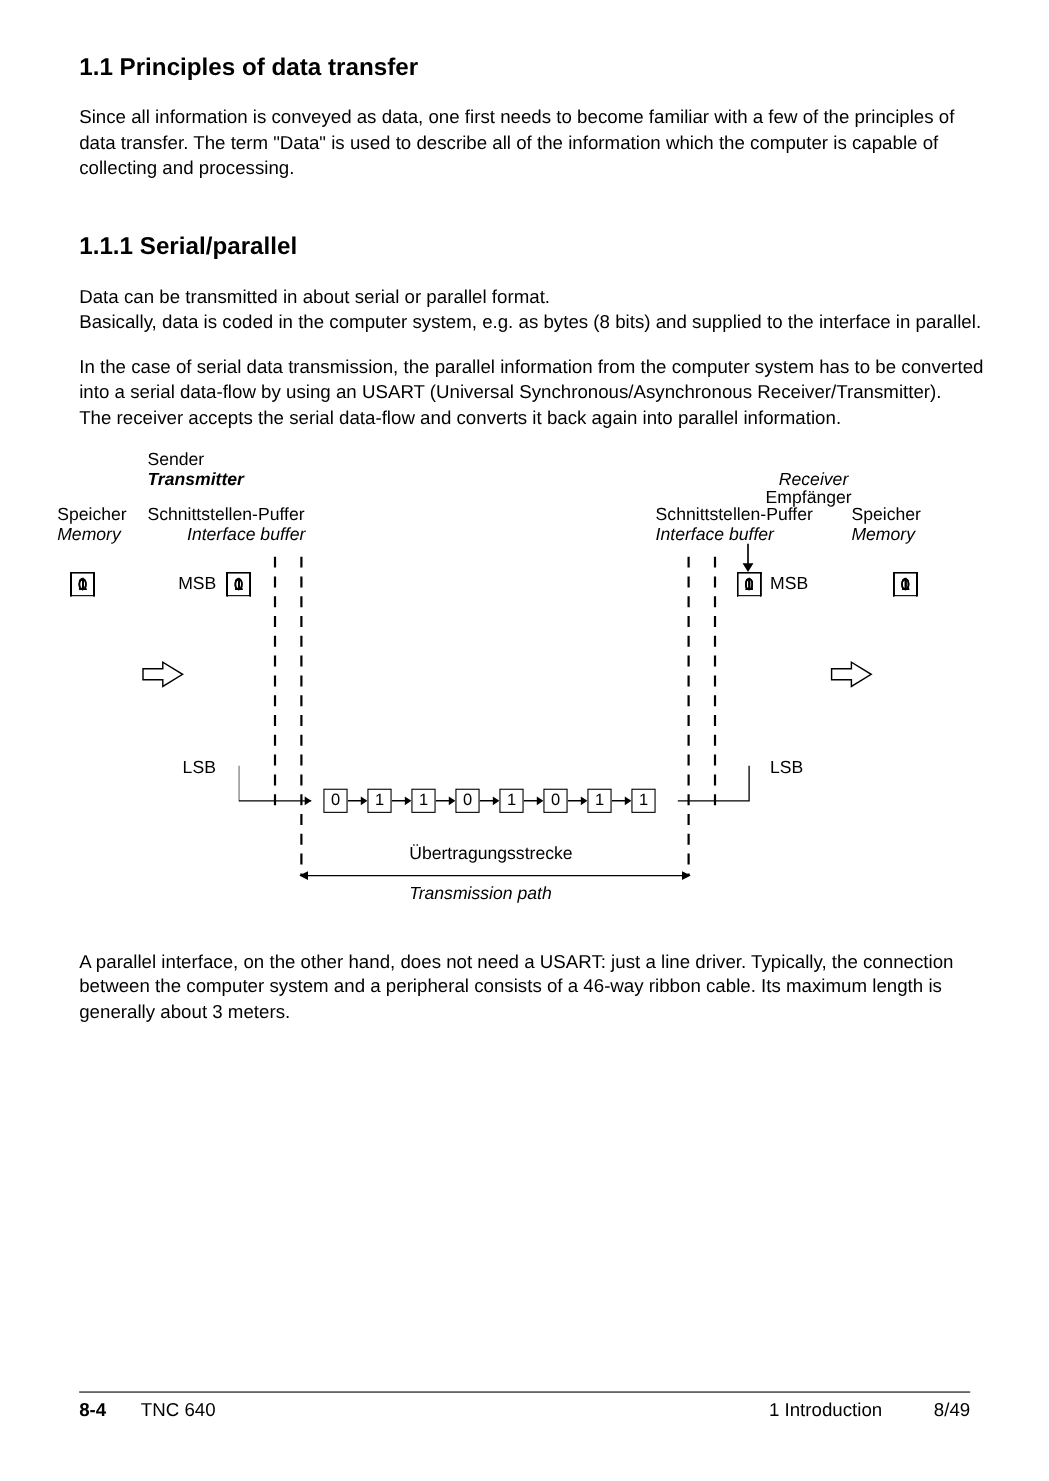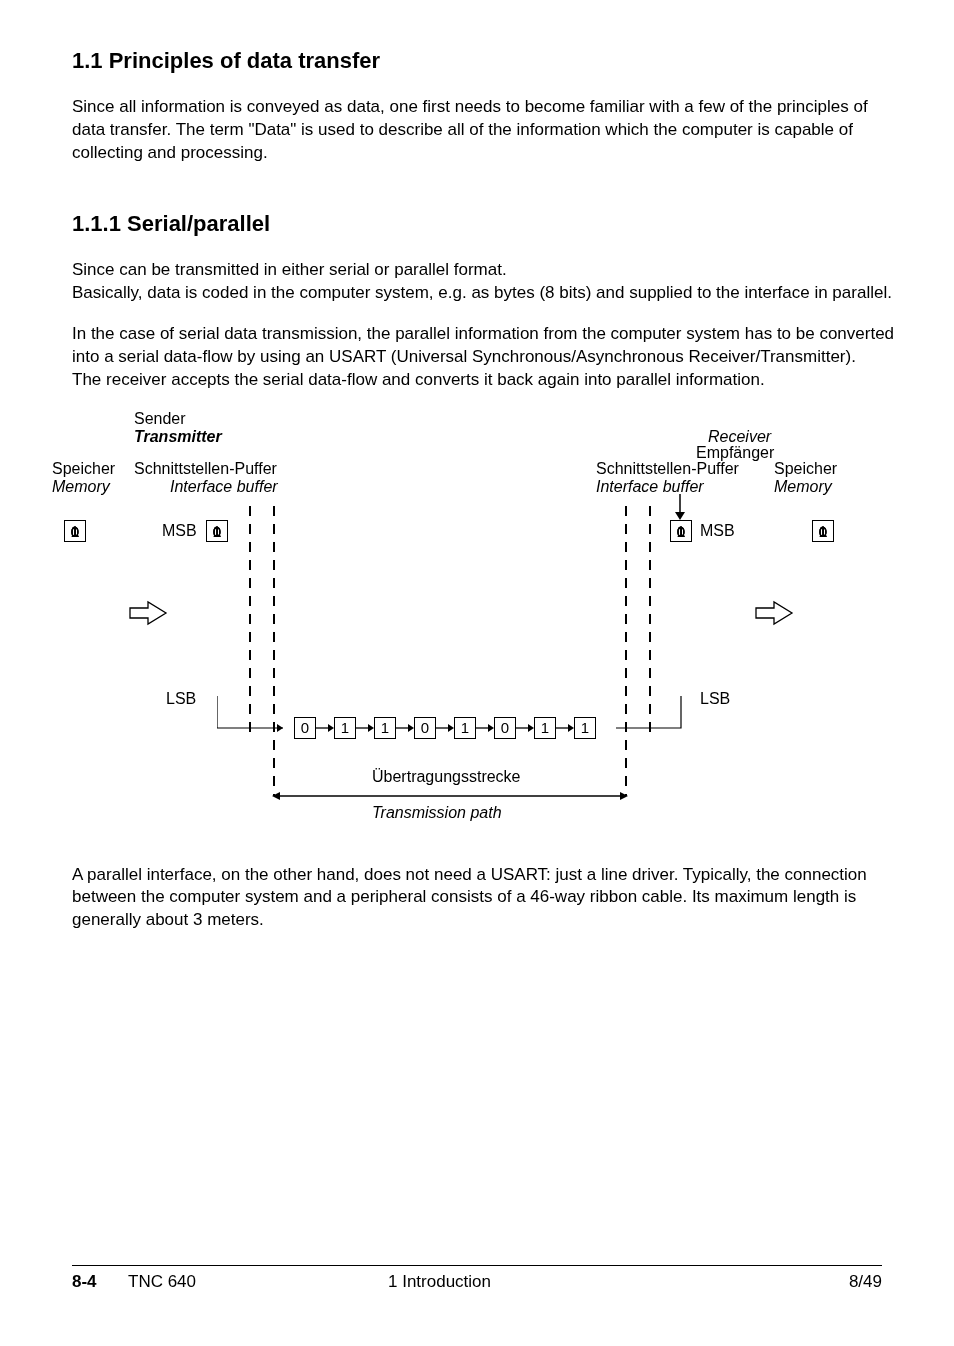--- a/index.html
+++ b/index.html
@@ -16,36 +16,36 @@
   .bitcell { width: 22px; height: 22px; border: 1px solid #000; border-bottom: none; display: flex; align-items: center; justify-content: center; font-size: 15px; }
   .bits .bitcell:last-child { border-bottom: 1px solid #000; }
   .serialrow { display: flex; align-items: center; gap: 0; }
   .sbit { width: 22px; height: 22px; border: 1px solid #000; display: flex; align-items: center; justify-content: center; font-size: 15px; }
   .sarrow { width: 18px; display: flex; align-items: center; justify-content: center; }
   .footer { position: absolute; left: 72px; right: 72px; bottom: 54px; }
   .rule { border-top: 1.5px solid #000; margin-bottom: 6px; }
   .footrow { display: flex; font-size: 17px; }
   .footrow .pg { font-weight: bold; width: 56px; }
   .footrow .model { width: 260px; }
-  .footrow .chap { flex: 1; text-align: left; }
+  .footrow .chap { flex: 1; text-align: right; }
   .footrow .date { width: 80px; text-align: right; }
   svg { display: block; }
 </style>
 </head>
 <body>
 
 <div class="page">
 
   <h2>1.1  Principles of data transfer</h2>
   <p>Since all information is conveyed as data, one first needs to become familiar with a few of the principles of data transfer. The term "Data" is used to describe all of the information which the computer is capable of collecting and processing.</p>
 
   <div class="section-gap"></div>
 
   <h2>1.1.1  Serial/parallel</h2>
-  <p class="nomb">Since can be transmitted in either serial or parallel format.</p>
+  <p class="nomb">Data can be transmitted in about serial or parallel format.</p>
   <p>Basically, data is coded in the computer system, e.g. as bytes (8 bits) and supplied to the interface in parallel.</p>
 
   <p class="nomb">In the case of serial data transmission, the parallel information from the computer system has to be converted into a serial data-flow by using an USART (Universal Synchronous/Asynchronous Receiver/Transmitter).</p>
   <p>The receiver accepts the serial data-flow and converts it back again into parallel information.</p>
 
   <div class="diagram">
 
     <div style="left:62px; top:0;">Sender</div>
     <div class="italic" style="left:62px; top:18px;font-weight:bold;">Transmitter</div>
     <div style="left:624px; top:0;margin-top:34px;">Empfänger</div>

